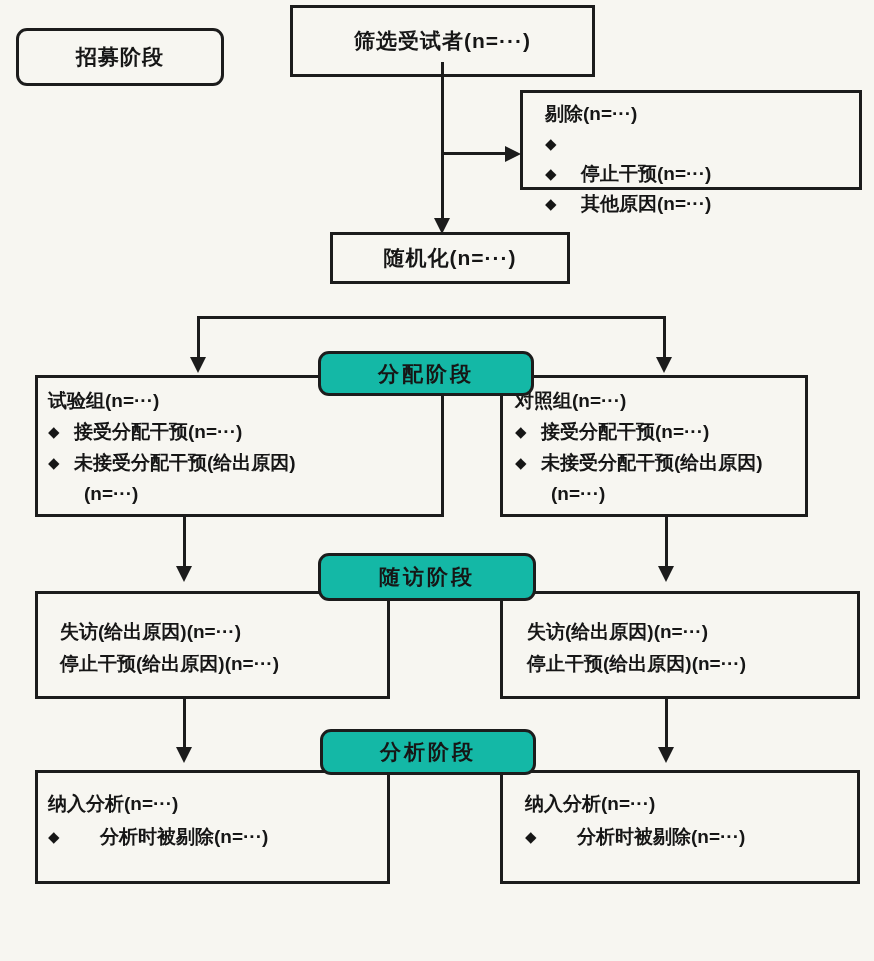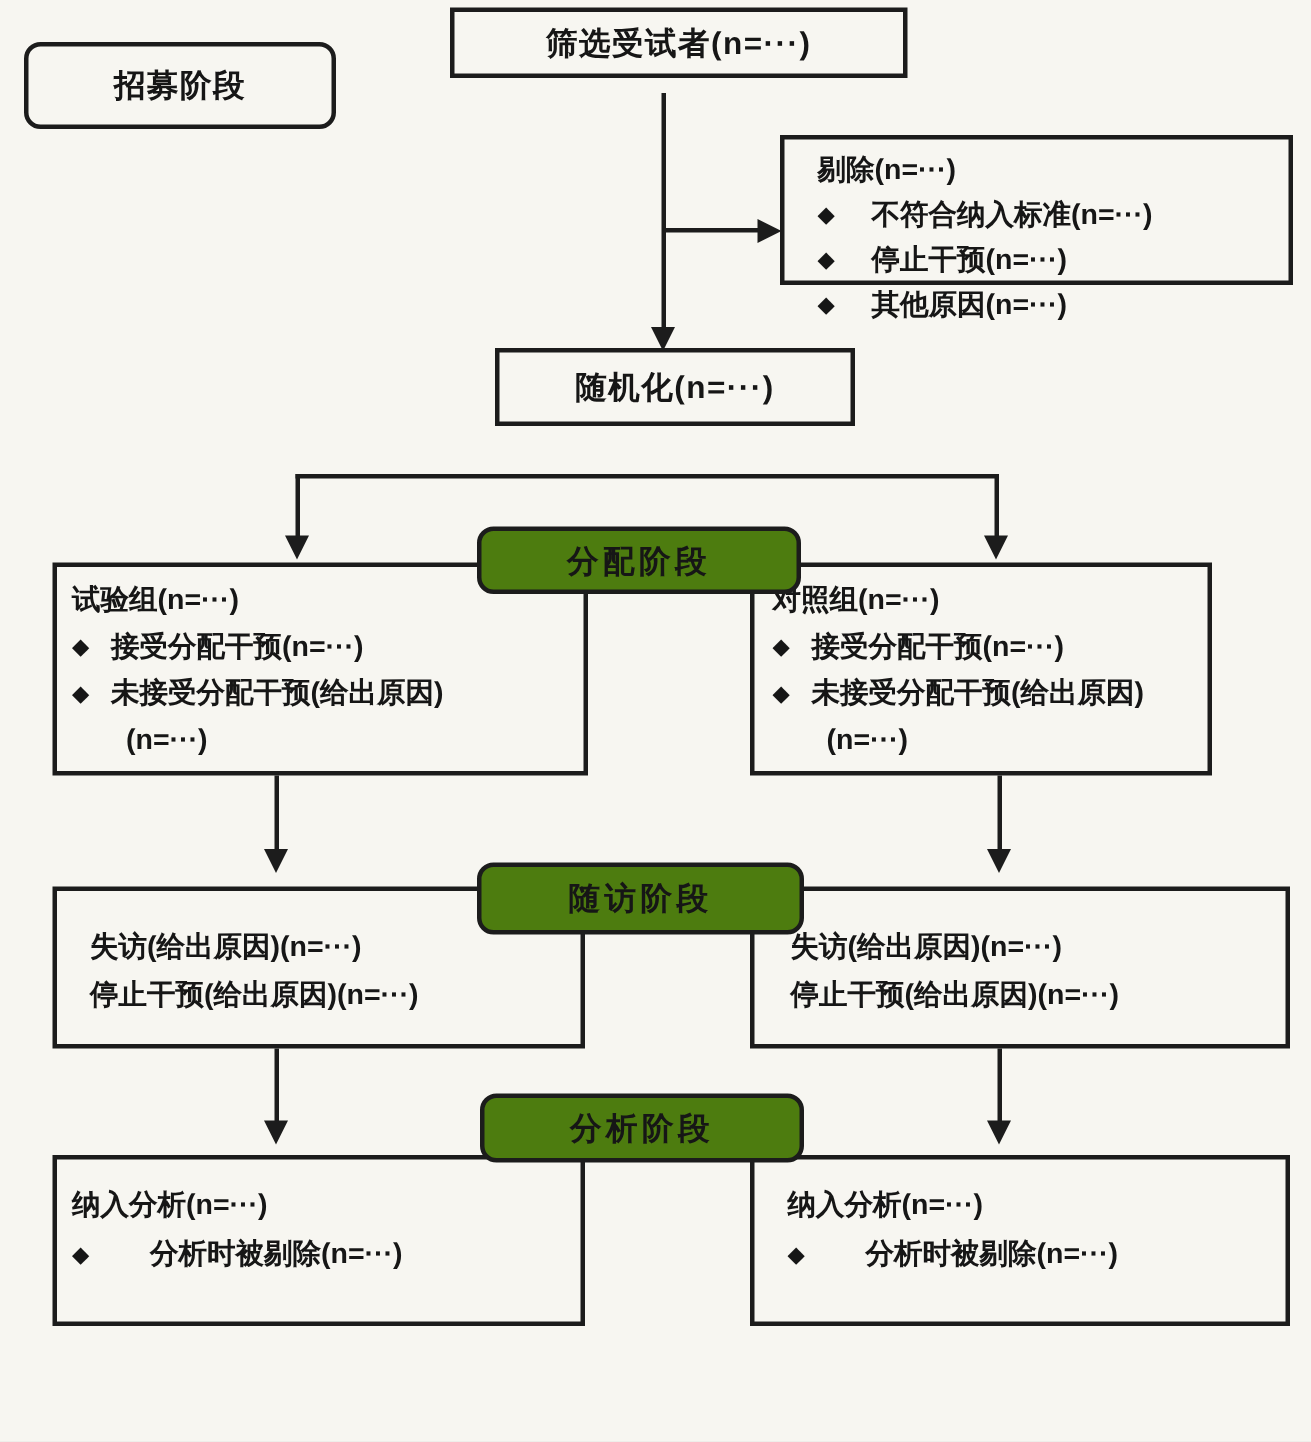--- a/index.html
+++ b/index.html
@@ -6,21 +6,21 @@
   .canvas{
     position:relative;width:874px;height:961px;margin:0 auto;
     background:#f7f6f1;color:#161616;
     font-family:"Liberation Sans","DejaVu Sans",sans-serif;
     overflow:hidden;
   }
   .box{
     position:absolute;border:3px solid #1c1c1c;box-sizing:border-box;
     background:transparent;
   }
-  .fill{background:#4d7c0f;}
+  .fill{background:#14b8a6;}
   .round{border-radius:11px;}
   .center{display:flex;align-items:center;justify-content:center;}
   .stage{
     z-index:6;font-weight:bold;font-size:21px;letter-spacing:3px;
   }
   .hdr{font-weight:bold;font-size:21px;letter-spacing:1px;}
   .txt{font-size:19px;font-weight:600;line-height:30px;}
   .bullet-row{display:flex;align-items:flex-start;}
   .bullet{flex:0 0 auto;font-size:15px;line-height:30px;}
   .hline,.vline{position:absolute;background:#1c1c1c;z-index:2;}
@@ -43,35 +43,34 @@
 </style>
 </head>
 <body>
 
 <div class="canvas">
 
   <div class="box round center hdr" style="left:16px;top:28px;width:208px;height:58px;">
     <span>招募阶段</span>
   </div>
 
-  <div class="box center hdr" style="left:300px;top:5px;width:305px;height:47px;">
+  <div class="box center hdr" style="left:290px;top:5px;width:305px;height:72px;">
     <span>筛选受试者(n=···)</span>
   </div>
 
   <div class="vline" style="left:441px;top:62px;width:3px;height:158px;"></div>
   <div class="arrow-down" style="left:434px;top:218px;"></div>
 
   <div class="hline" style="left:443px;top:152px;width:63px;height:3px;"></div>
   <div class="arrow-right" style="left:505px;top:146px;"></div>
 
   <div class="box txt" style="left:520px;top:90px;width:342px;height:100px;padding:6px 8px 6px 22px;">
     <div>剔除(n=···)</div>
     <div class="bullet-row">
       <span class="bullet" style="width:36px;">◆</span>
-      <span>不符合纳入标准(n=···)</span>
     </div>
     <div class="bullet-row">
       <span class="bullet" style="width:36px;">◆</span>
       <span>停止干预(n=···)</span>
     </div>
     <div class="bullet-row">
       <span class="bullet" style="width:36px;">◆</span>
       <span>其他原因(n=···)</span>
     </div>
   </div>
@@ -79,21 +78,21 @@
   <div class="box center hdr" style="left:330px;top:232px;width:240px;height:52px;">
     <span>随机化(n=···)</span>
   </div>
 
   <div class="hline" style="left:197px;top:316px;width:469px;height:3px;"></div>
   <div class="vline" style="left:197px;top:316px;width:3px;height:43px;"></div>
   <div class="arrow-down" style="left:190px;top:357px;"></div>
   <div class="vline" style="left:663px;top:316px;width:3px;height:43px;"></div>
   <div class="arrow-down" style="left:656px;top:357px;"></div>
 
-  <div class="box txt" style="left:35px;top:375px;width:357px;height:142px;padding:7px 6px 6px 10px;line-height:31px;">
+  <div class="box txt" style="left:35px;top:375px;width:409px;height:142px;padding:7px 6px 6px 10px;line-height:31px;">
     <div>试验组(n=···)</div>
     <div class="bullet-row">
       <span class="bullet" style="width:26px;line-height:31px;">◆</span>
       <span>接受分配干预(n=···)</span>
     </div>
     <div class="bullet-row">
       <span class="bullet" style="width:26px;line-height:31px;">◆</span>
       <span>未接受分配干预(给出原因)</span>
     </div>
     <div class="cont-line">(n=···)</div>
@@ -123,21 +122,21 @@
 
   <div class="box txt" style="left:35px;top:591px;width:355px;height:108px;padding:22px 6px 6px 22px;line-height:32px;">
     <div>失访(给出原因)(n=···)</div>
     <div>停止干预(给出原因)(n=···)</div>
   </div>
   <div class="box txt" style="left:500px;top:591px;width:360px;height:108px;padding:22px 6px 6px 24px;line-height:32px;">
     <div>失访(给出原因)(n=···)</div>
     <div>停止干预(给出原因)(n=···)</div>
   </div>
 
-  <div class="box round fill center stage" style="left:318px;top:575px;width:218px;height:48px;">
+  <div class="box round fill center stage" style="left:318px;top:553px;width:218px;height:48px;">
     <span>随访阶段</span>
   </div>
 
   <div class="vline" style="left:183px;top:699px;width:3px;height:50px;"></div>
   <div class="arrow-down" style="left:176px;top:747px;"></div>
   <div class="vline" style="left:665px;top:699px;width:3px;height:50px;"></div>
   <div class="arrow-down" style="left:658px;top:747px;"></div>
 
   <div class="box txt" style="left:35px;top:770px;width:355px;height:114px;padding:14px 6px 6px 10px;line-height:33px;">
     <div>纳入分析(n=···)</div>

